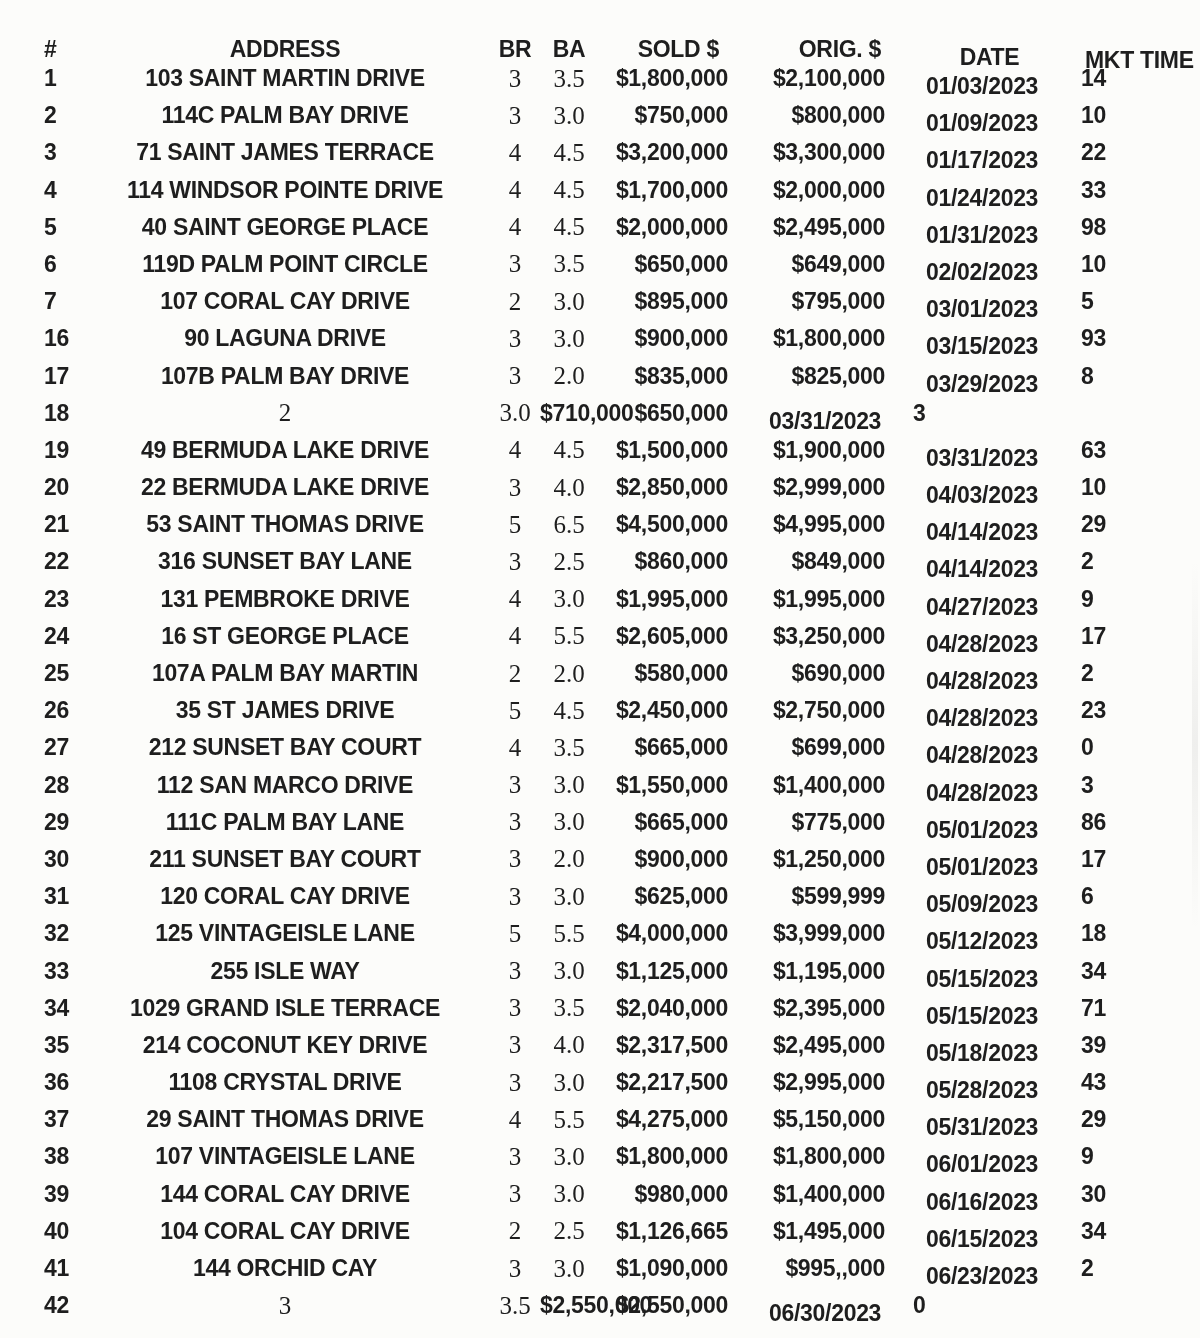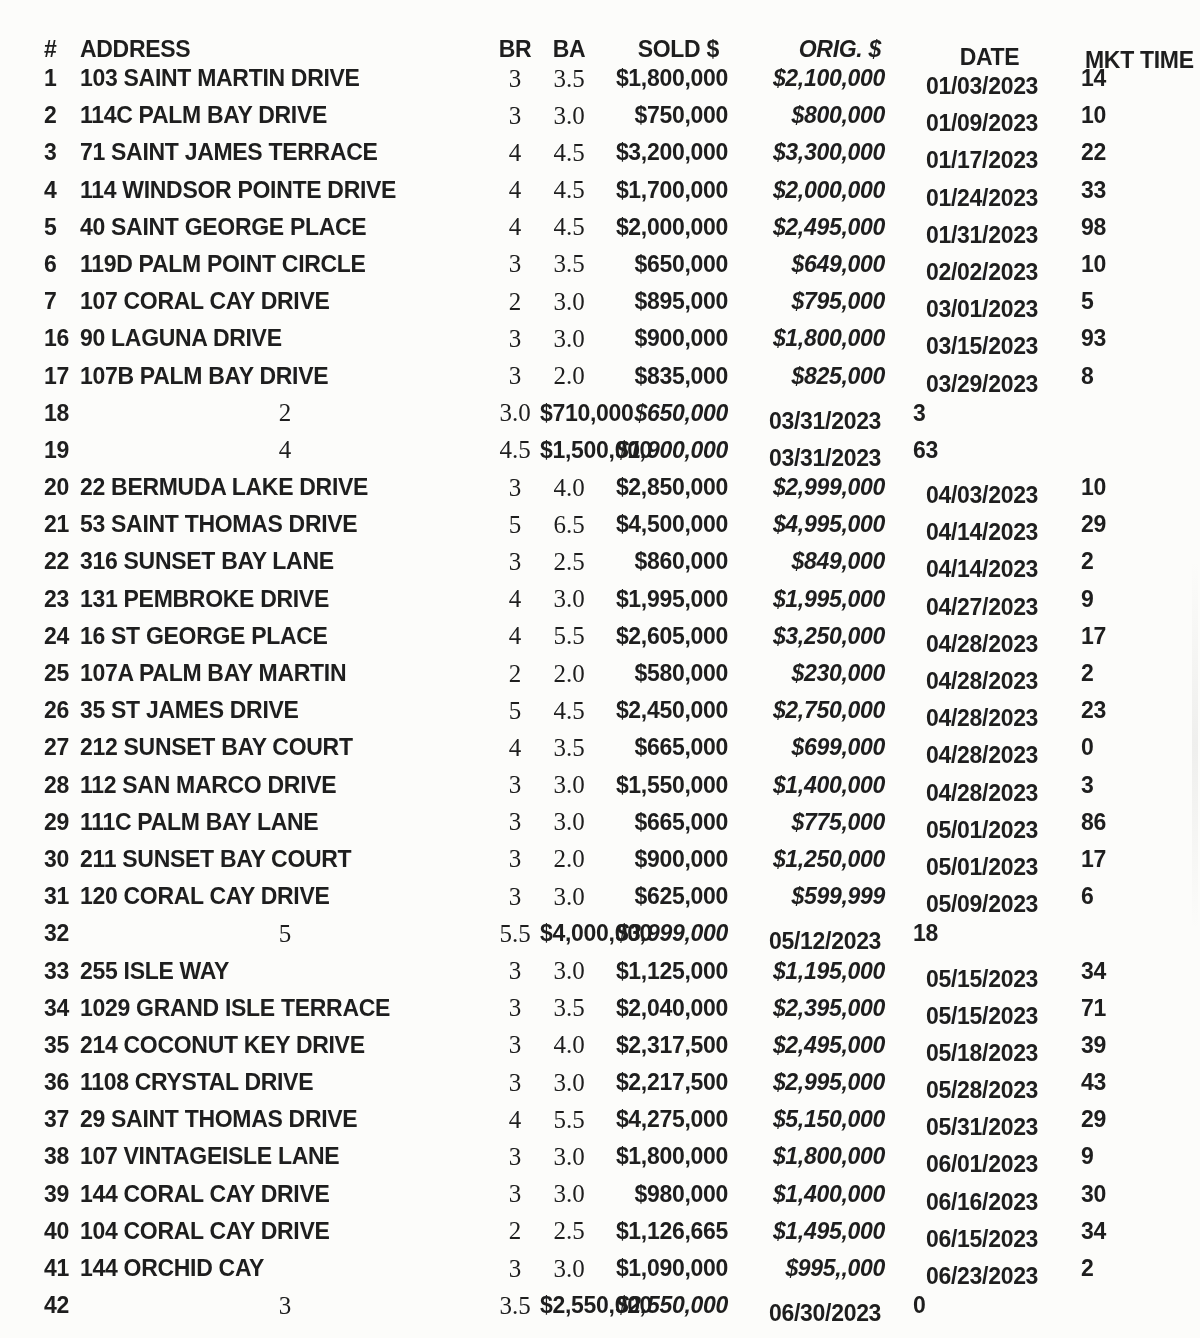--- a/index.html
+++ b/index.html
@@ -34,30 +34,30 @@
   }
   .data-row {
     height: 37.2px;
     font-size: 23px;
     font-weight: 700;
     letter-spacing: -0.3px;
     white-space: nowrap;
   }
   .cell { overflow: visible; }
   .c-num  { text-align: left; }
-  .c-address { text-align: left; }
+  .c-address { text-align: center; }
   .c-br, .c-ba { text-align: center; }
   .data-row .c-br, .data-row .c-ba {
     font-family: "Liberation Serif", serif;
     font-weight: 400;
     font-size: 25px;
     letter-spacing: 0;
   }
   .c-sold { text-align: right; }
-  .c-orig { text-align: right; font-style: italic; }
+  .c-orig { text-align: right; }
   .c-date { padding-left: 41px; text-align: left; margin-top: 16px; }
   .c-mkt  { padding-left: 28px; text-align: left; }
   .header-row .c-sold { padding-right: 9px; }
   .header-row .c-orig { padding-right: 4px; }
   .header-row .c-date { text-align: center; }
   .header-row .c-mkt  { padding-left: 32px; margin-top: 22px; }
   
   .scan-artifact {
     position: absolute;
     right: 2px;
@@ -177,20 +177,21 @@
         <div class="cell c-num">18</div>
         <div class="cell c-br">2</div>
         <div class="cell c-ba">3.0</div>
         <div class="cell c-sold">$710,000</div>
         <div class="cell c-orig">$650,000</div>
         <div class="cell c-date">03/31/2023</div>
         <div class="cell c-mkt">3</div>
       </div>
       <div class="grid-row data-row">
         <div class="cell c-num">19</div>
+        <div class="cell c-address">49 BERMUDA LAKE DRIVE</div>
         <div class="cell c-br">4</div>
         <div class="cell c-ba">4.5</div>
         <div class="cell c-sold">$1,500,000</div>
         <div class="cell c-orig">$1,900,000</div>
         <div class="cell c-date">03/31/2023</div>
         <div class="cell c-mkt">63</div>
       </div>
       <div class="grid-row data-row">
         <div class="cell c-num">20</div>
         <div class="cell c-address">22 BERMUDA LAKE DRIVE</div>
@@ -240,21 +241,21 @@
         <div class="cell c-orig">$3,250,000</div>
         <div class="cell c-date">04/28/2023</div>
         <div class="cell c-mkt">17</div>
       </div>
       <div class="grid-row data-row">
         <div class="cell c-num">25</div>
         <div class="cell c-address">107A PALM BAY MARTIN</div>
         <div class="cell c-br">2</div>
         <div class="cell c-ba">2.0</div>
         <div class="cell c-sold">$580,000</div>
-        <div class="cell c-orig">$230,000</div>
+        <div class="cell c-orig">$690,000</div>
         <div class="cell c-date">04/28/2023</div>
         <div class="cell c-mkt">2</div>
       </div>
       <div class="grid-row data-row">
         <div class="cell c-num">26</div>
         <div class="cell c-address">35 ST JAMES DRIVE</div>
         <div class="cell c-br">5</div>
         <div class="cell c-ba">4.5</div>
         <div class="cell c-sold">$2,450,000</div>
         <div class="cell c-orig">$2,750,000</div>
@@ -306,20 +307,21 @@
         <div class="cell c-address">120 CORAL CAY DRIVE</div>
         <div class="cell c-br">3</div>
         <div class="cell c-ba">3.0</div>
         <div class="cell c-sold">$625,000</div>
         <div class="cell c-orig">$599,999</div>
         <div class="cell c-date">05/09/2023</div>
         <div class="cell c-mkt">6</div>
       </div>
       <div class="grid-row data-row">
         <div class="cell c-num">32</div>
+        <div class="cell c-address">125 VINTAGEISLE LANE</div>
         <div class="cell c-br">5</div>
         <div class="cell c-ba">5.5</div>
         <div class="cell c-sold">$4,000,000</div>
         <div class="cell c-orig">$3,999,000</div>
         <div class="cell c-date">05/12/2023</div>
         <div class="cell c-mkt">18</div>
       </div>
       <div class="grid-row data-row">
         <div class="cell c-num">33</div>
         <div class="cell c-address">255 ISLE WAY</div>

